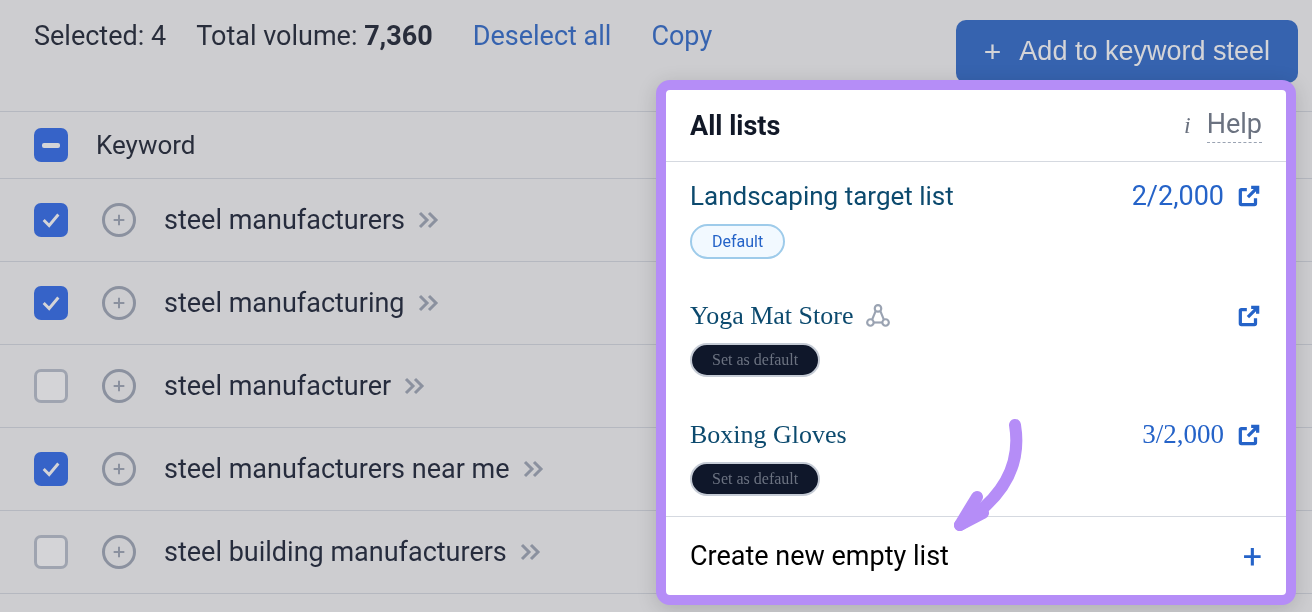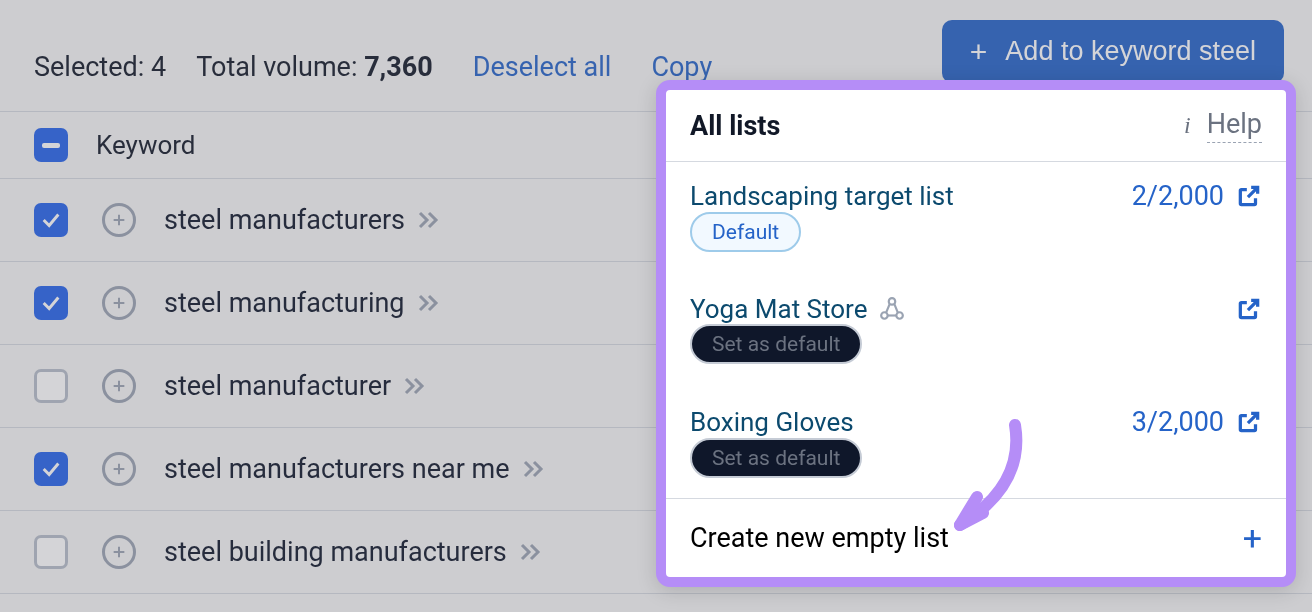--- a/index.html
+++ b/index.html
@@ -13,22 +13,22 @@
   }
   .overlay {
     position: absolute;
     inset: 0;
     background: rgba(100,100,110,0.28);
     pointer-events: none;
     z-index: 5;
   }
   .toolbar {
     display: flex;
-    align-items: flex-end;
-    padding: 20px 28px 28px 34px;
+    align-items: flex-start;
+    padding: 20px 14px 28px 34px;
     gap: 40px;
     font-size: 27px;
     color: #111827;
     background: #f5f5f5;
   }
   .toolbar .selected-label { color: #111827; }
   .toolbar .selected-count { font-weight: 400; }
   .toolbar .vol-label { color: #111827; margin-left: -10px;}
   .toolbar .vol-value { font-weight: 700; }
   .toolbar .link { color: #2563c8; cursor: pointer; }
@@ -121,34 +121,35 @@
     padding: 18px 24px 18px 24px;
     border-bottom: 1px solid #d5d9e0;
     font-size: 27px;
   }
   .popup-header .title { font-weight: 700; flex:1; color:#111827;}
   .popup-header .info { color:#6b7280; font-style: italic; font-family: Georgia, serif; font-size:24px; margin-right:16px; cursor:pointer;}
   .popup-header .help { color:#6b7280; cursor:pointer; border-bottom: 1px dashed #9aa3b2; padding-bottom:2px;}
   .list-item {
     padding: 18px 24px 20px 24px;
   }
-  .list-item + .list-item { padding-top: 22px; }
+  .list-item + .list-item { padding-top: 22px; font-family: Liberation Serif, serif; }
   .li-row { display:flex; align-items:center; }
   .li-name { font-size: 26px; color:#0c4a6e; }
   .li-share { margin-left:12px; display:inline-flex;}
   .li-share svg{ width:26px;height:26px;stroke:#9aa3b2;fill:none;stroke-width:2;}
   .li-row .spacer { flex:1; }
   .li-count { color:#2563c8; font-size:27px; cursor:pointer; }
   .li-ext { margin-left:12px; display:inline-flex; cursor:pointer;}
   .li-ext svg { width:26px;height:26px;stroke:#2563c8;fill:none;stroke-width:3;}
   .badge {
     display:inline-block;
+    margin-top: 12px;
     padding: 6px 20px;
     border-radius: 999px;
-    font-size: 21px;
+    font-size: 16px;
   }
   .badge.default-badge {
     border: 2px solid #9ecbea;
     color: #2563c8;
     background: #f2f9ff;
   }
   .badge.set-default {
     border: 2px solid #c5cbd5;
     color: #6b7280;
     cursor: pointer;

